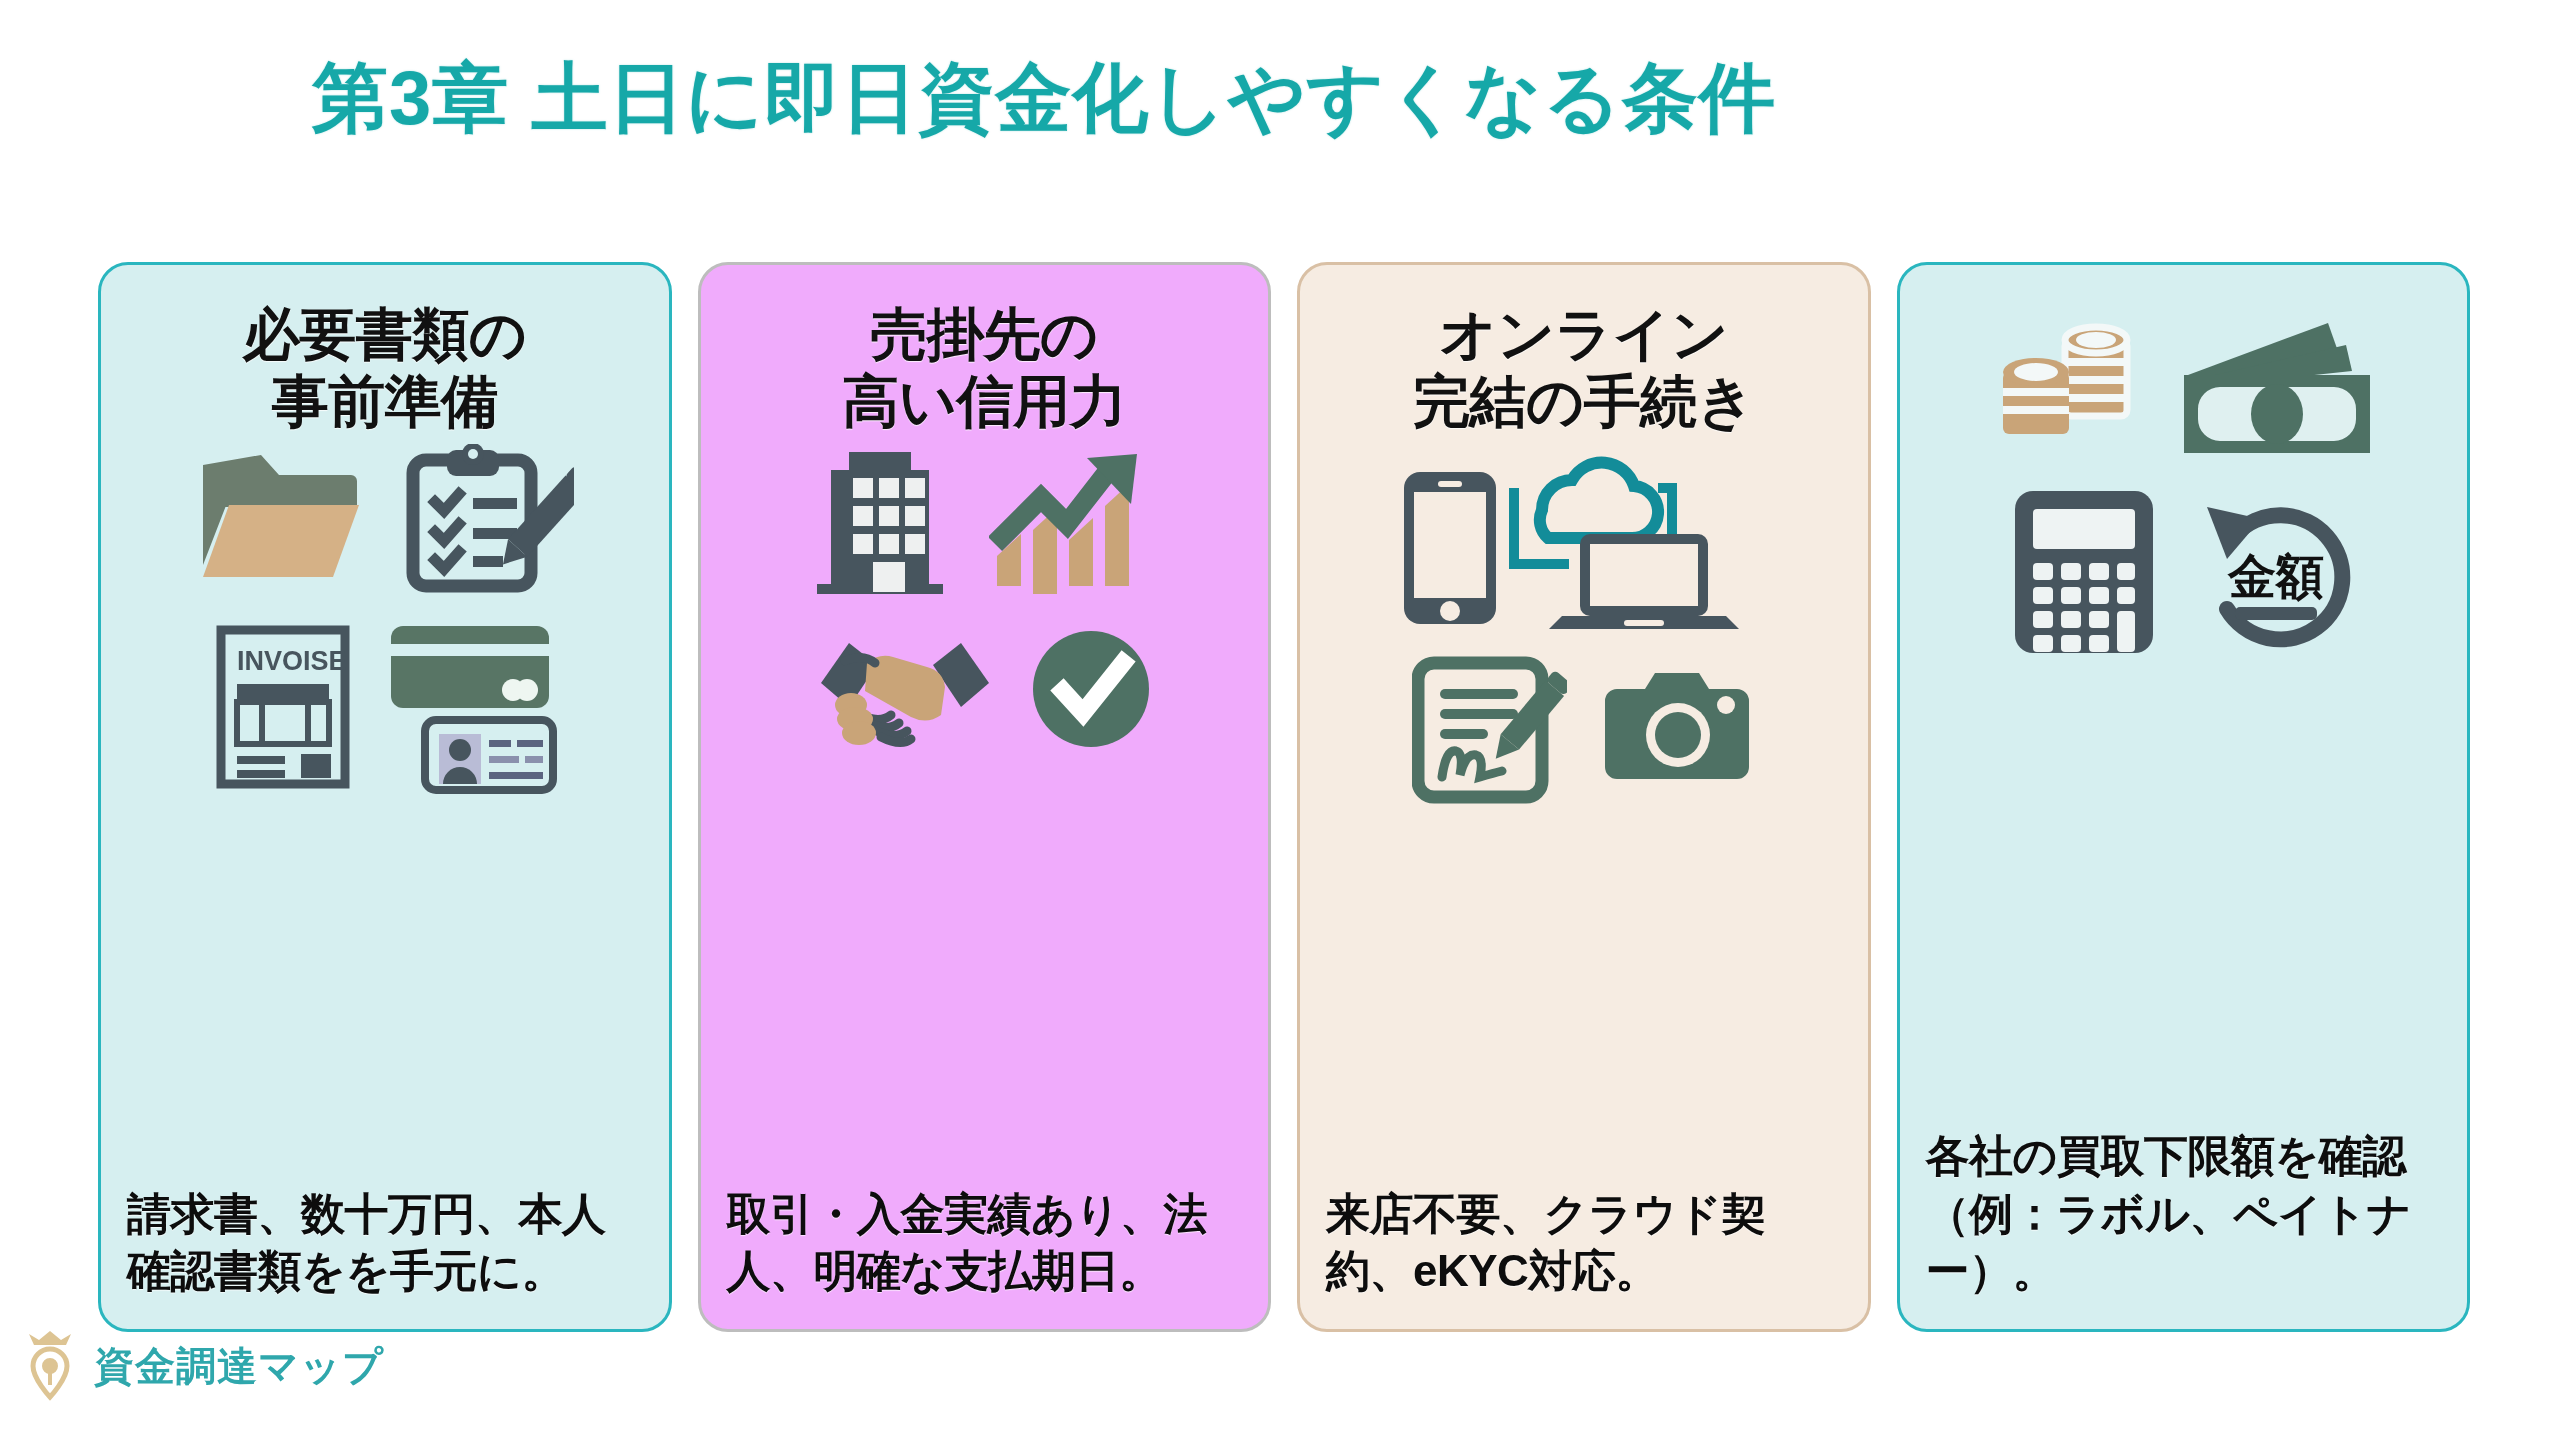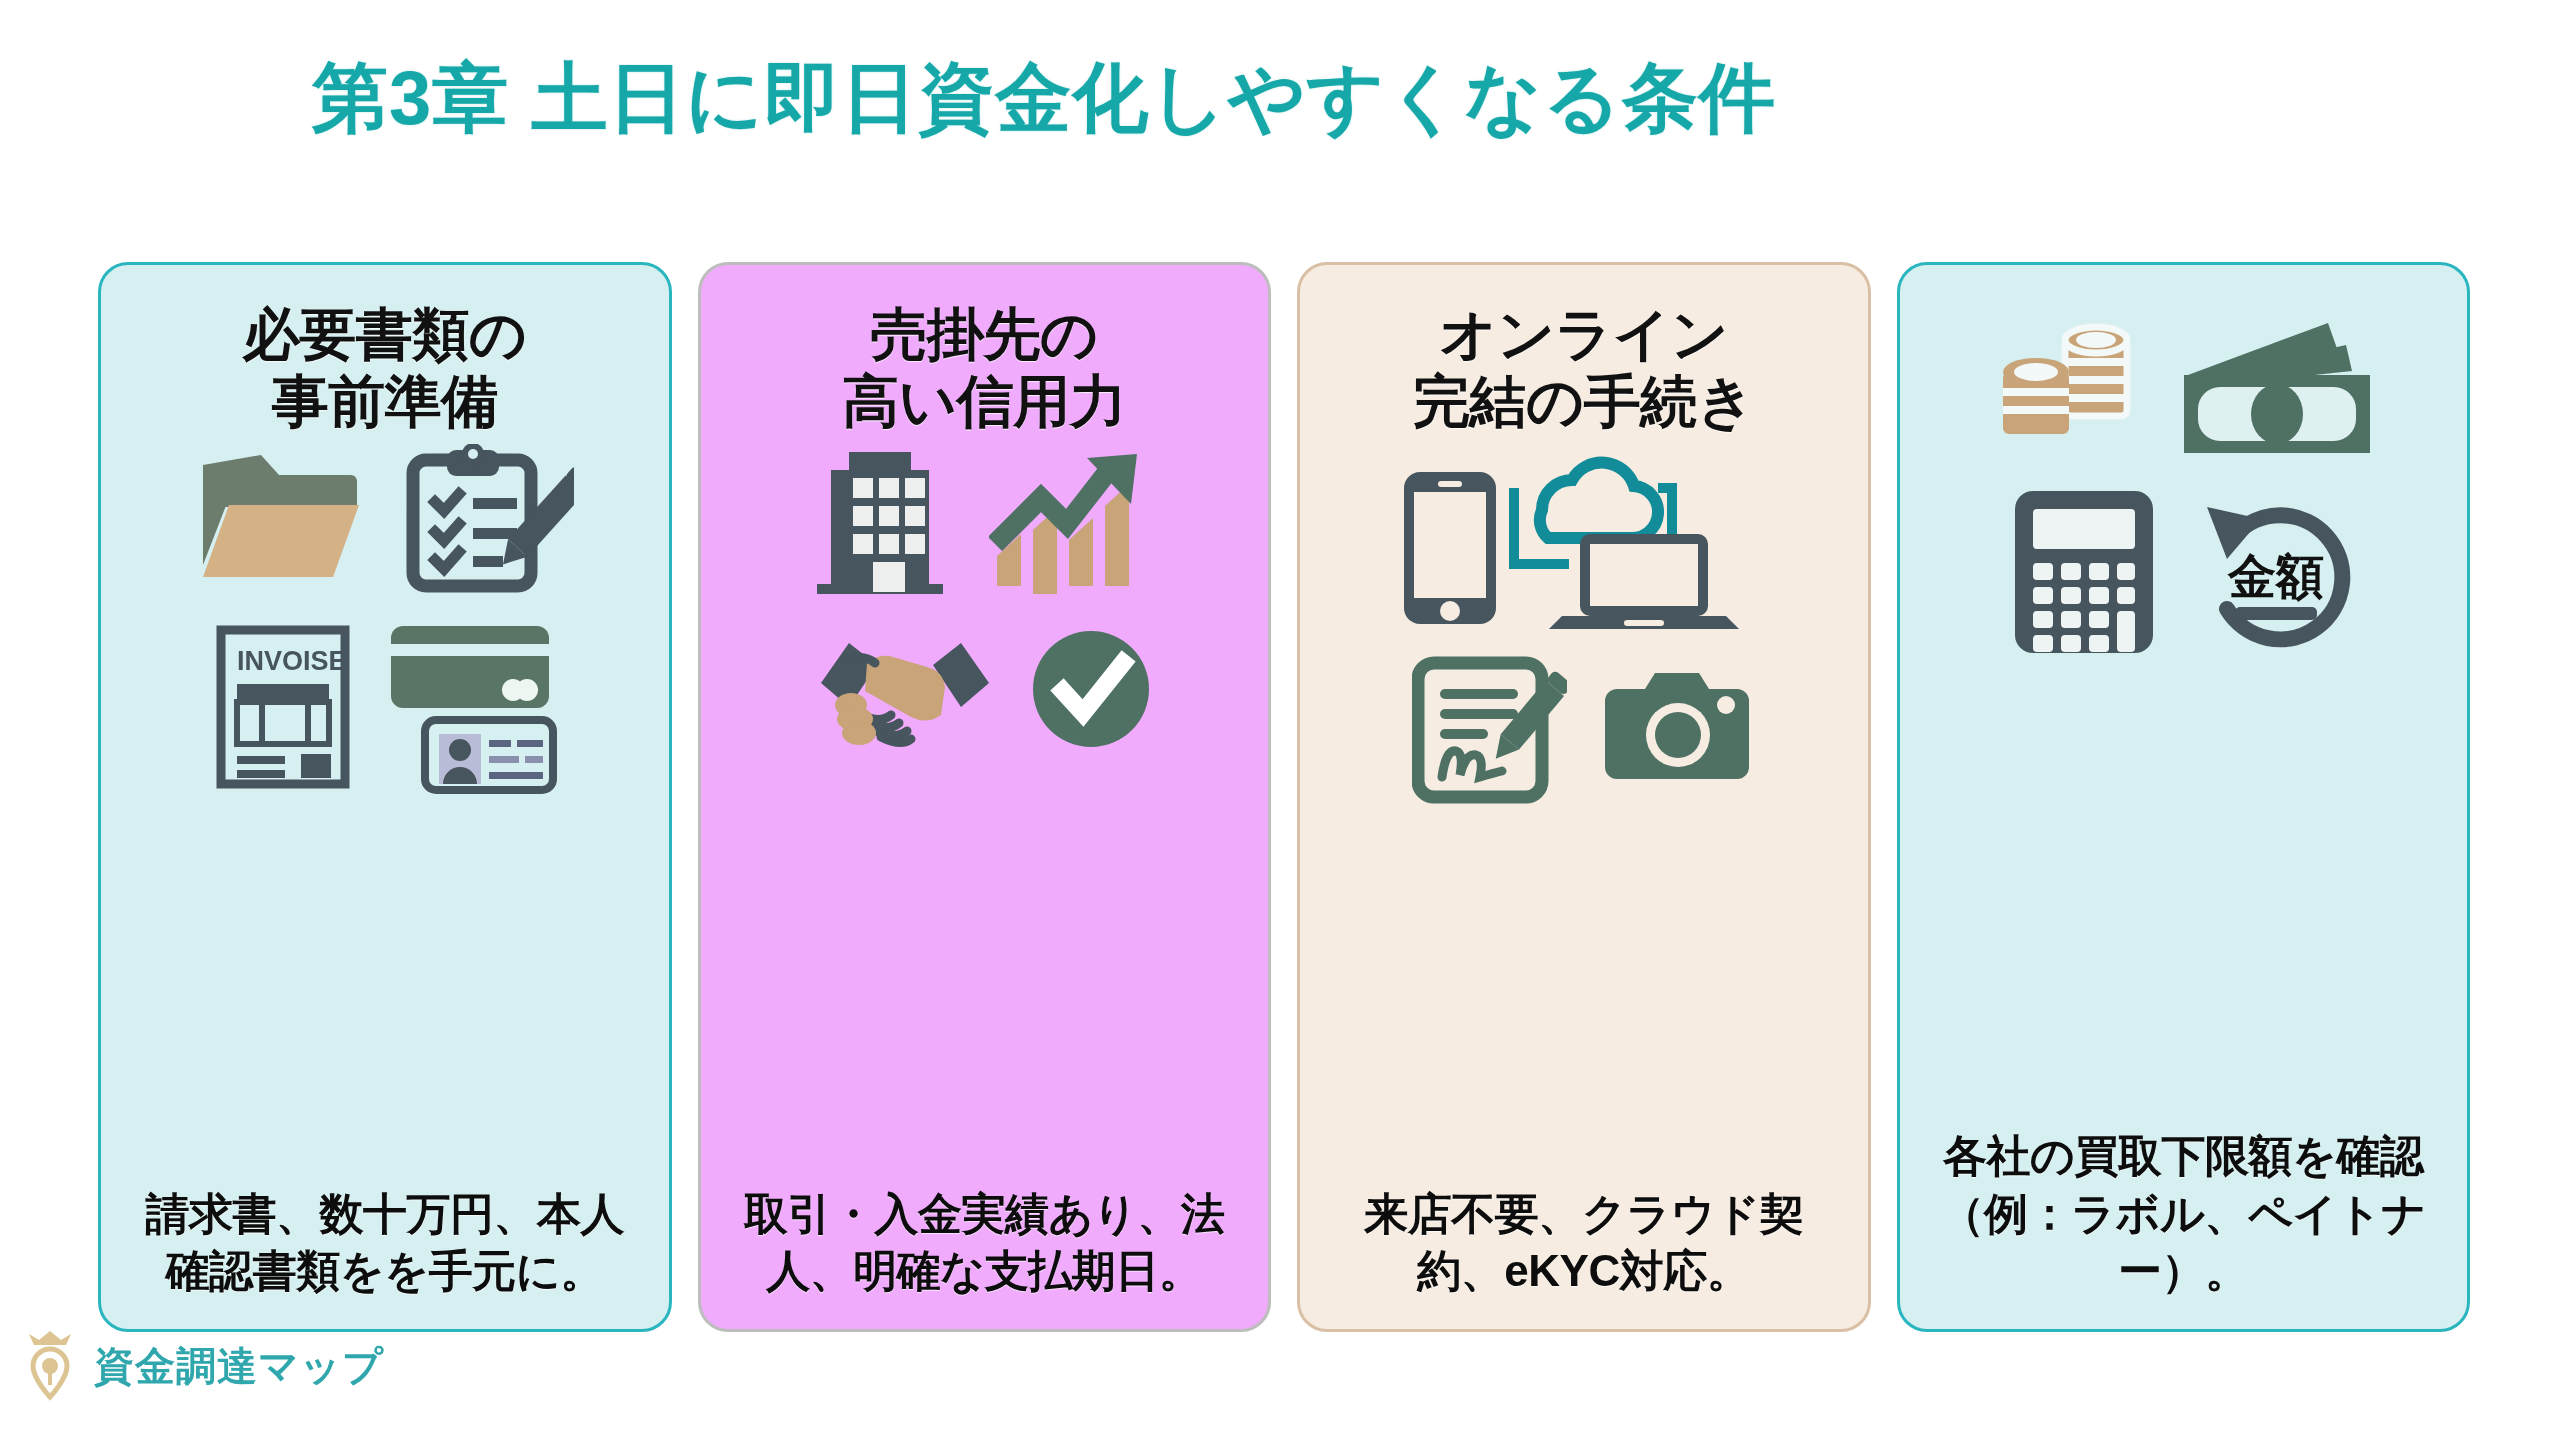--- a/index.html
+++ b/index.html
@@ -74,21 +74,21 @@
     align-items: center;
     justify-content: center;
     gap: 34px;
   }
 
   .card-body {
     font-size: 44px;
     font-weight: 700;
     color: #0d0d0d;
     line-height: 1.30;
-    text-align: center;
+    text-align: left;
     letter-spacing: -0.5px;
     padding: 0 4px;
     text-shadow: 0 1px 1px rgba(255,255,255,.7);
   }
 
   
   .logo {
     position: absolute;
     left: 22px; bottom: 26px;
     display: flex;

